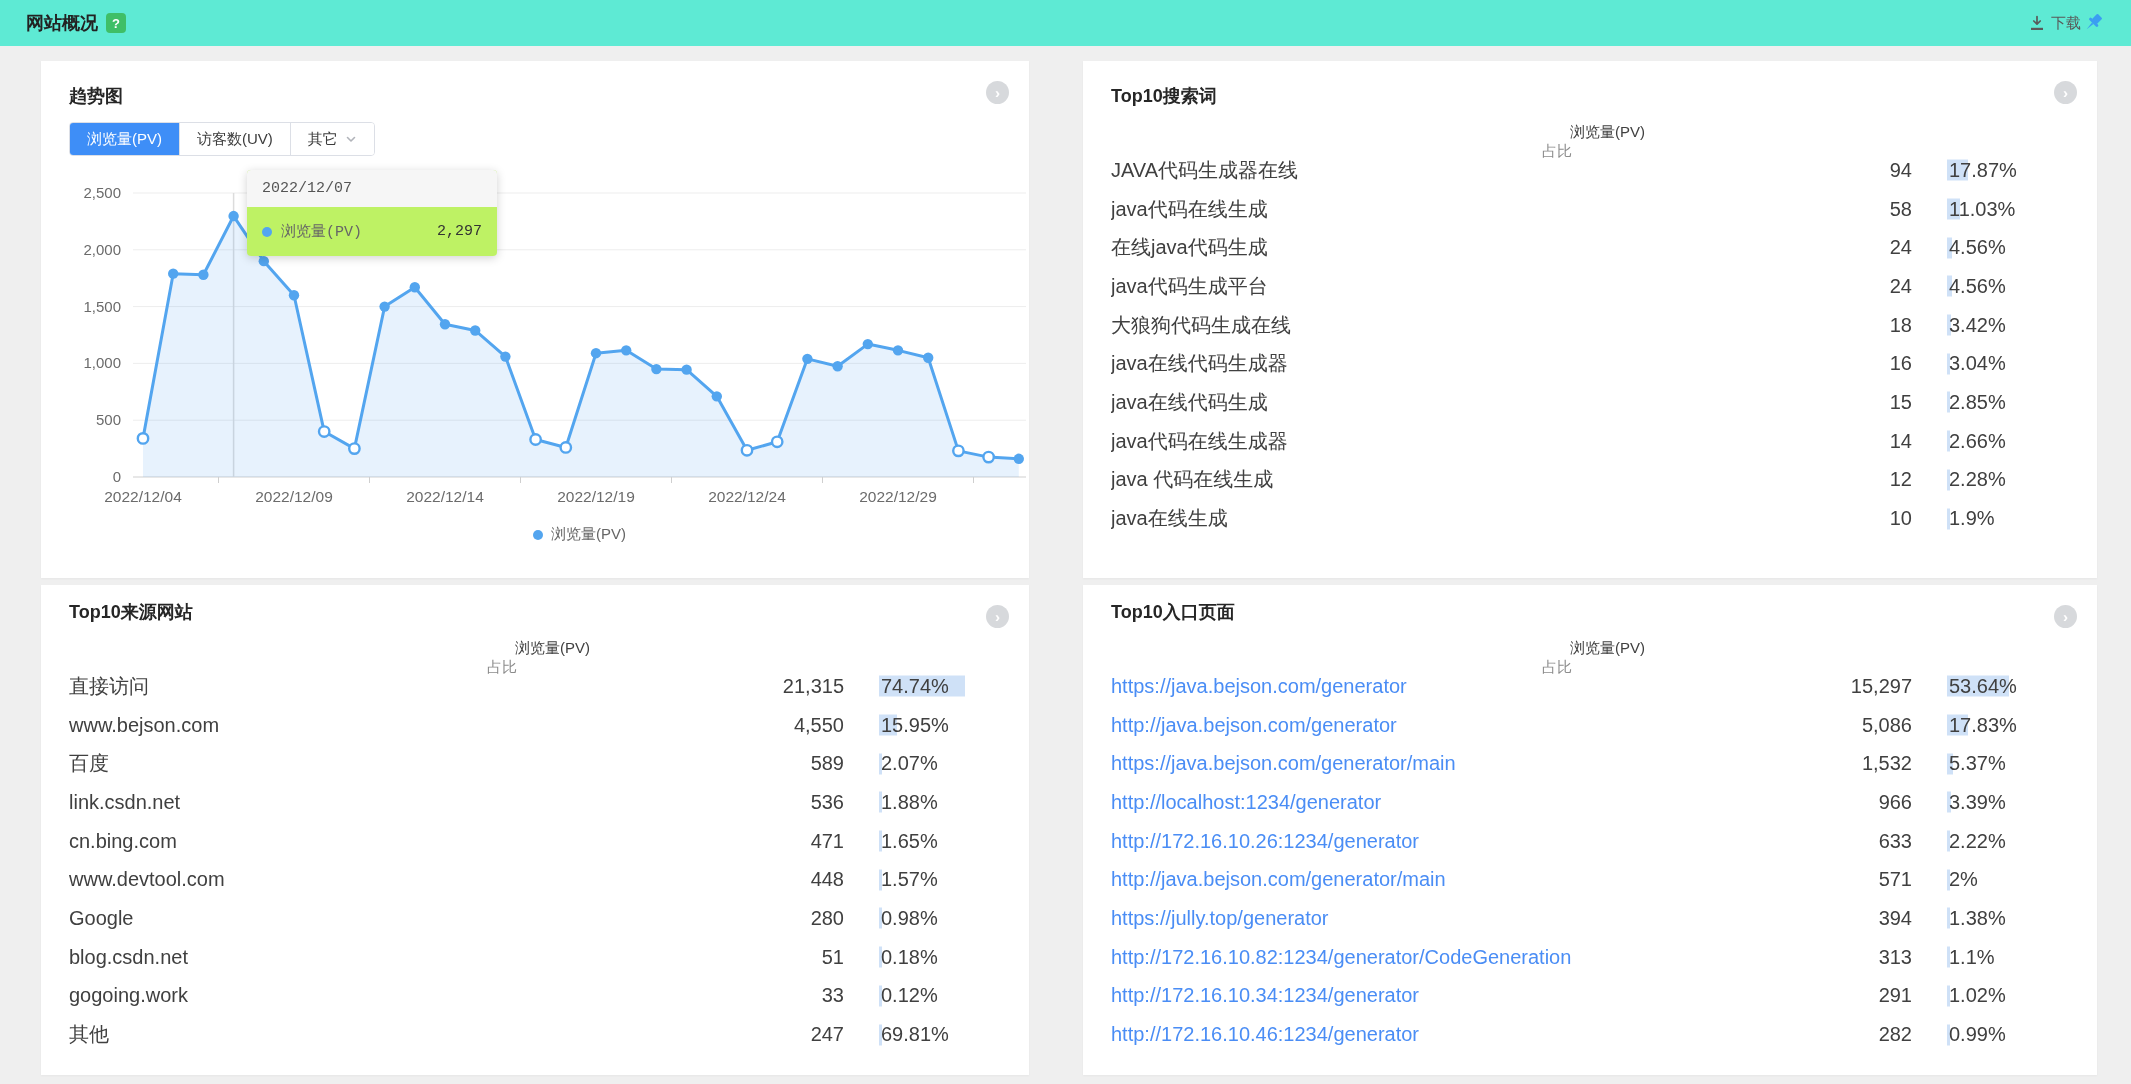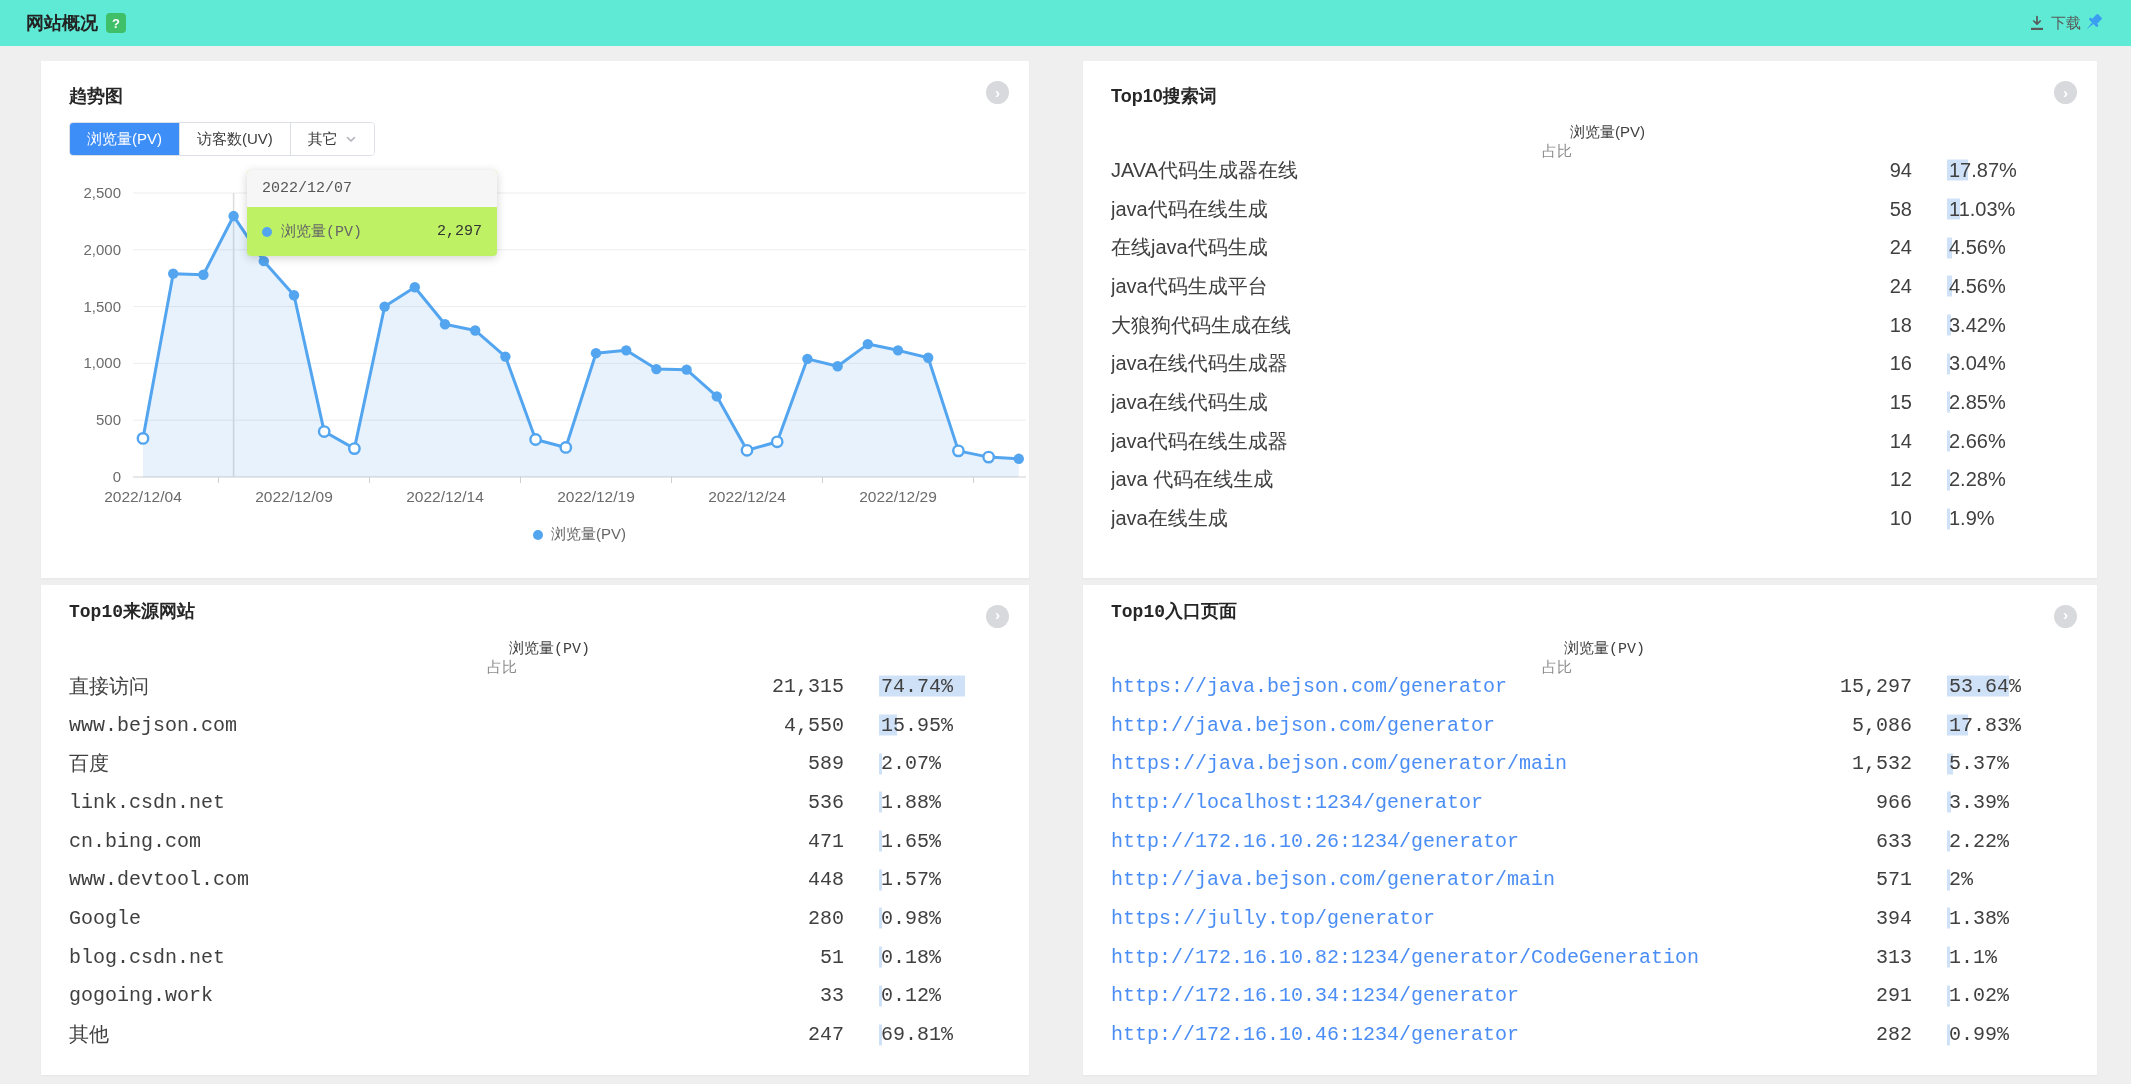--- a/index.html
+++ b/index.html
@@ -12,21 +12,21 @@
   .help-badge { display:inline-flex; align-items:center; justify-content:center; width:20px; height:20px;
     margin-left:8px; border-radius:4px; background:#3fbf67; color:#fff; font-size:13px; font-weight:bold; cursor:pointer; }
   .topbar-right { margin-left:auto; display:flex; align-items:center; }
   .download-btn { display:inline-flex; align-items:center; gap:6px; color:#595959; font-size:15px; cursor:pointer; }
   .pin-btn { display:inline-flex; cursor:pointer; }
 
   
   .main { display:grid; grid-template-columns:988px 1014px; column-gap:54px; row-gap:7px; padding:15px 0 0 41px; }
   .panel { background:#fff; position:relative; box-shadow:0 1px 2px rgba(0,0,0,.04); }
   .panel.tall { height:517px; }
-  .panel.short { height:490px;font-family:Liberation Mono, monospace; }
+  .panel.short { height:490px; }
   .panel-pad-lg { padding:24px 28px 0 28px; }
   .panel-pad-sm { padding:16px 28px 0 28px; }
   .panel-title { font-size:18px; font-weight:bold; color:#262626; line-height:22px; }
   .panel-arrow { position:absolute; top:20px; right:20px; width:23px; height:23px; border-radius:50%;
     background:#d7d9dc; color:#fff; display:flex; align-items:center; justify-content:center;
     font-size:15px; font-weight:bold; cursor:pointer; line-height:1; }
 
   
   .tabs { display:inline-flex; border:1px solid #dcdfe6; border-radius:4px; overflow:hidden; margin-top:15px; position:relative; z-index:2; background:#fff; }
   .tab { height:32px; display:inline-flex; align-items:center; padding:0 17px; font-size:15px; color:#3c3c3c;

